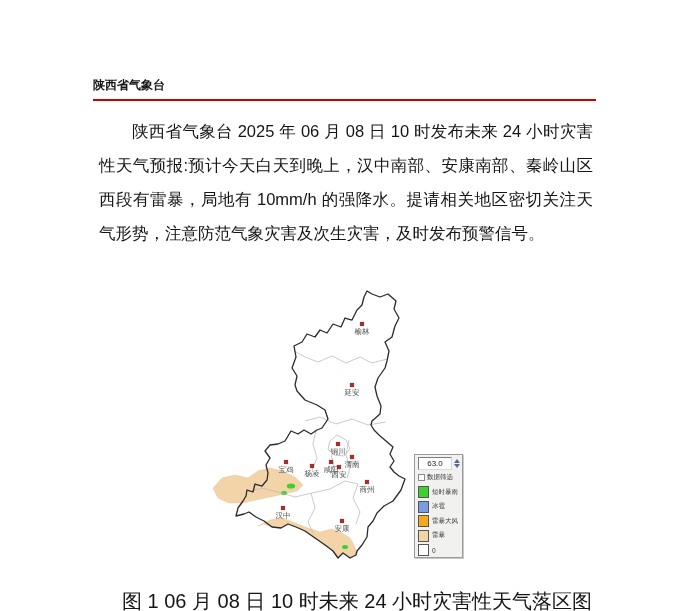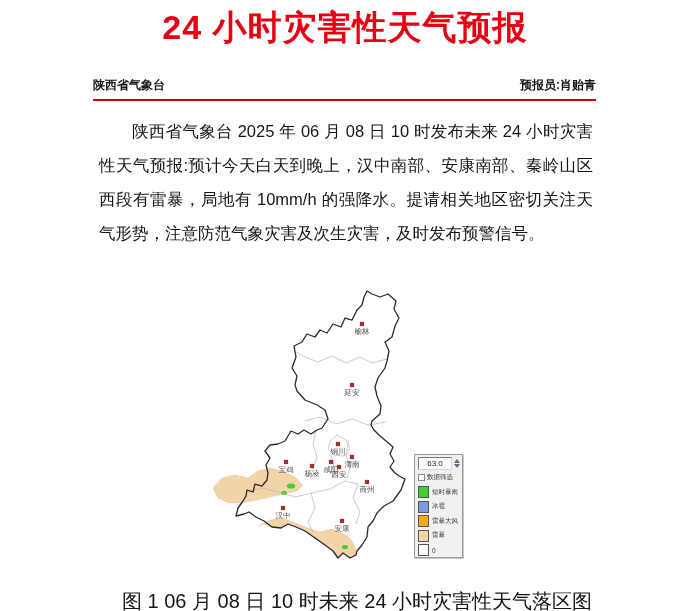--- a/index.html
+++ b/index.html
@@ -51,25 +51,23 @@
   .caption {
     position:absolute; top:588px; left:12px; width:690px; text-align:center;
     font-size:20px; font-weight:500; color:#151515;
   }
 </style>
 </head>
 <body>
 
 <div class="page">
 
-  <h1 class="doc-title">24 小时灾害性天气预报</h1>
 
   <div class="issue-line">
     <span>陕西省气象台</span>
-    <span>预报员:肖贻青</span>
   </div>
   <div class="red-rule"></div>
 
   <p class="body-text">陕西省气象台 2025 年 06 月 08 日 10 时发布未来 24 小时灾害性天气预报:预计今天白天到晚上，汉中南部、安康南部、秦岭山区西段有雷暴，局地有 10mm/h 的强降水。提请相关地区密切关注天气形势，注意防范气象灾害及次生灾害，及时发布预警信号。</p>
 
   <div class="map-wrap">
     <svg class="map-svg" width="240" height="300" viewBox="180 285 240 300">
 
       <path fill="#ffffff" stroke="none" d="M367,291 L372,294 L380,297 L388,294 L396,301 L394,309 L399,318 L395,326 L392,337 L385,342 L389,351 L387,361 L385,368 L378,378 L375,387 L377,396 L381,406 L380,414 L372,421 L371,425 L374,430 L379,435 L386,441 L393,447 L390,454 L394,461 L390,467 L394,472 L399,476 L405,479 L401,490 L393,501 L384,506 L377,513 L373,521 L368,527 L367,537 L362,545 L357,551 L356,555 L350,558 L343,553 L338,558 L333,551 L325,545 L315,538 L305,531 L296,527 L288,524 L281,528 L272,527 L264,521 L256,517 L249,512 L244,514 L236,516 L238,508 L243,501 L246,496 L247,490 L253,492 L255,484 L262,486 L267,480 L268,473 L266,465 L270,458 L265,451 L270,445 L278,444 L285,441 L291,431 L298,434 L304,430 L311,434 L317,430 L322,428 L328,419 L325,410 L317,405 L305,400 L297,391 L295,385 L297,376 L292,368 L296,357 L294,346 L302,342 L307,334 L315,337 L320,330 L327,333 L333,324 L341,327 L345,318 L352,320 L357,310 L362,305 L364,297 Z"></path>
 

